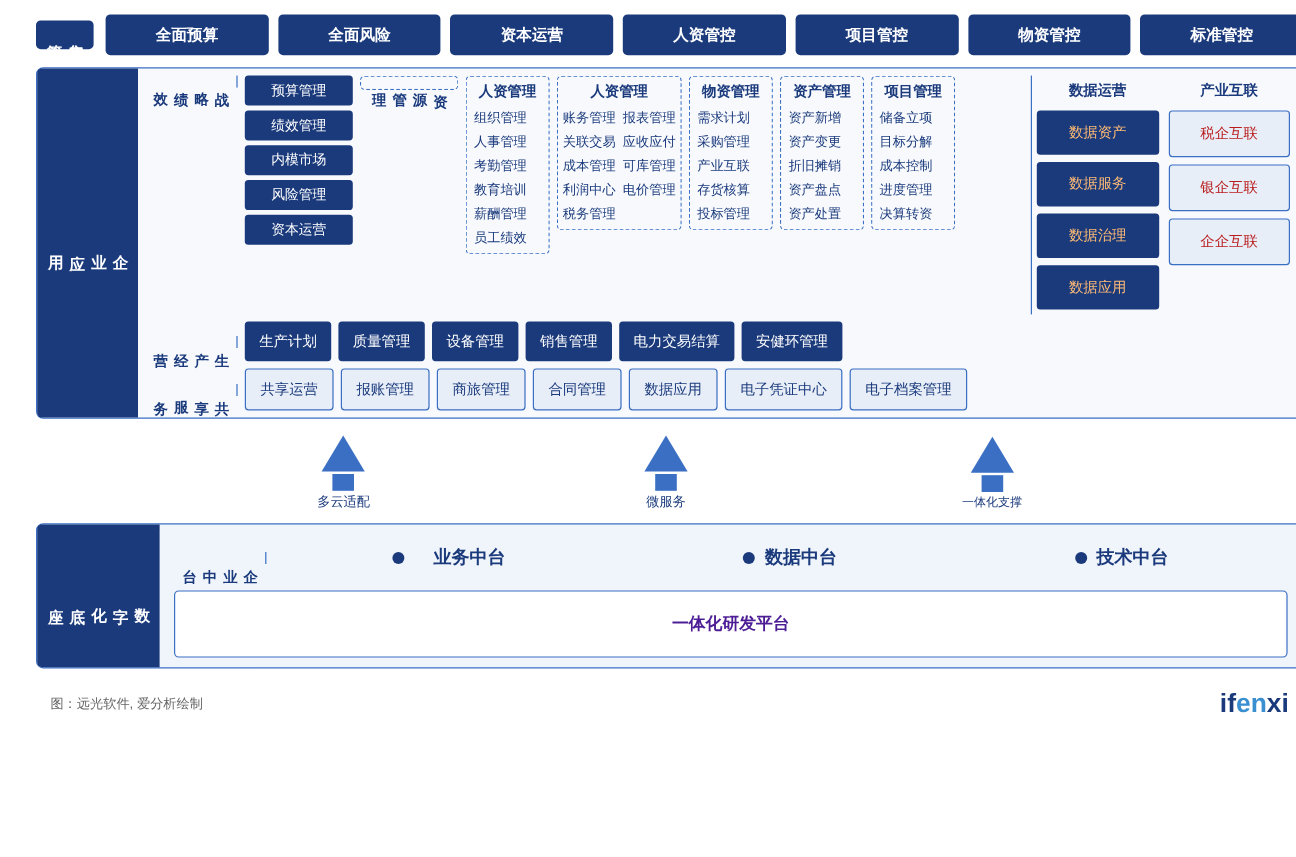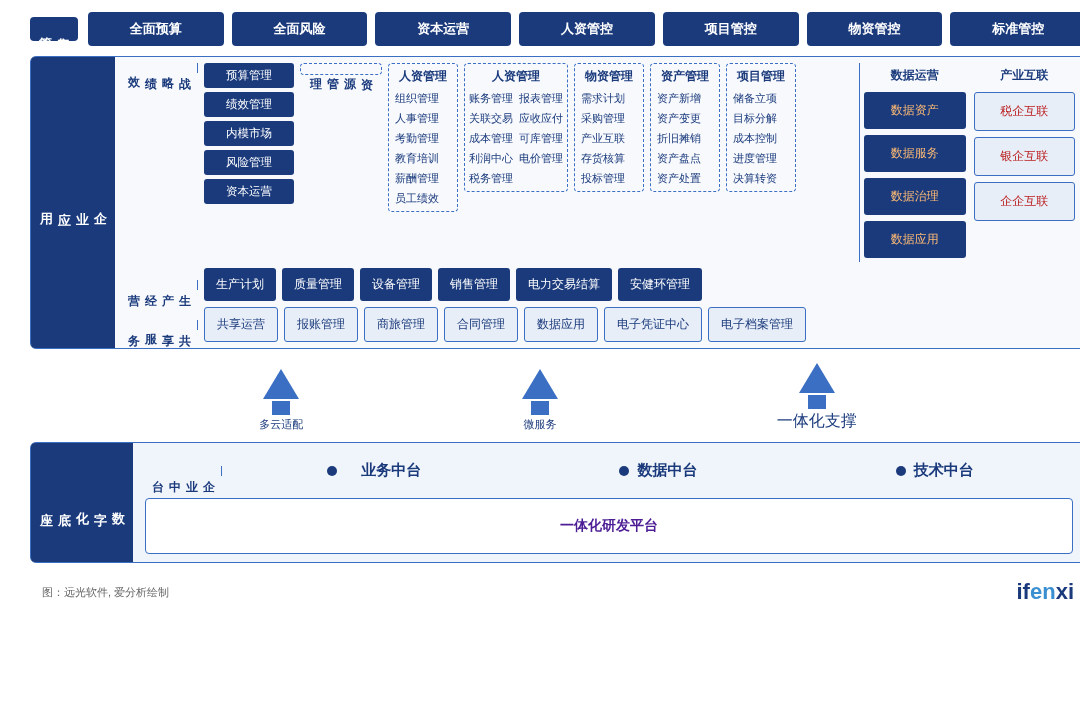--- a/index.html
+++ b/index.html
@@ -470,21 +470,21 @@
 
     <div style="display:flex;flex-direction:column;align-items:center;gap:2px;">
       <div style="width:0;height:0;border-left:18px solid transparent;border-right:18px solid transparent;border-bottom:30px solid #3a6fc4;"></div>
       <div style="width:18px;height:14px;background:#3a6fc4;"></div>
       <div style="font-size:11px;color:#1a3a7c;">微服务</div>
     </div>
 
     <div style="display:flex;flex-direction:column;align-items:center;gap:2px;">
       <div style="width:0;height:0;border-left:18px solid transparent;border-right:18px solid transparent;border-bottom:30px solid #3a6fc4;"></div>
       <div style="width:18px;height:14px;background:#3a6fc4;"></div>
-      <div style="font-size:16px;color:#1a3a7c;">一体化支撑</div>
+      <div style="font-size:10px;color:#1a3a7c;">一体化支撑</div>
     </div>
   </div>
 
   <div class="section-digital">
     <div class="digital-label">数<br>字<br>化<br>底<br>座</div>
     <div class="digital-content">
 
       <div style="display:flex;gap:6px;align-items:center;">
         <div style="writing-mode:vertical-rl;text-orientation:upright;color:#1a3a7c;font-size:12px;font-weight:bold;padding:4px;white-space:nowrap;display:flex;align-items:center;justify-content:center;border-right:1.5px solid #3a6fc4;min-width:26px;letter-spacing:2px;">企<br>业<br>中<br>台</div>
         <div style="flex:1;display:flex;justify-content:space-around;align-items:center;font-size:15px;font-weight:bold;color:#1a3a7c;padding:10px 0;">

